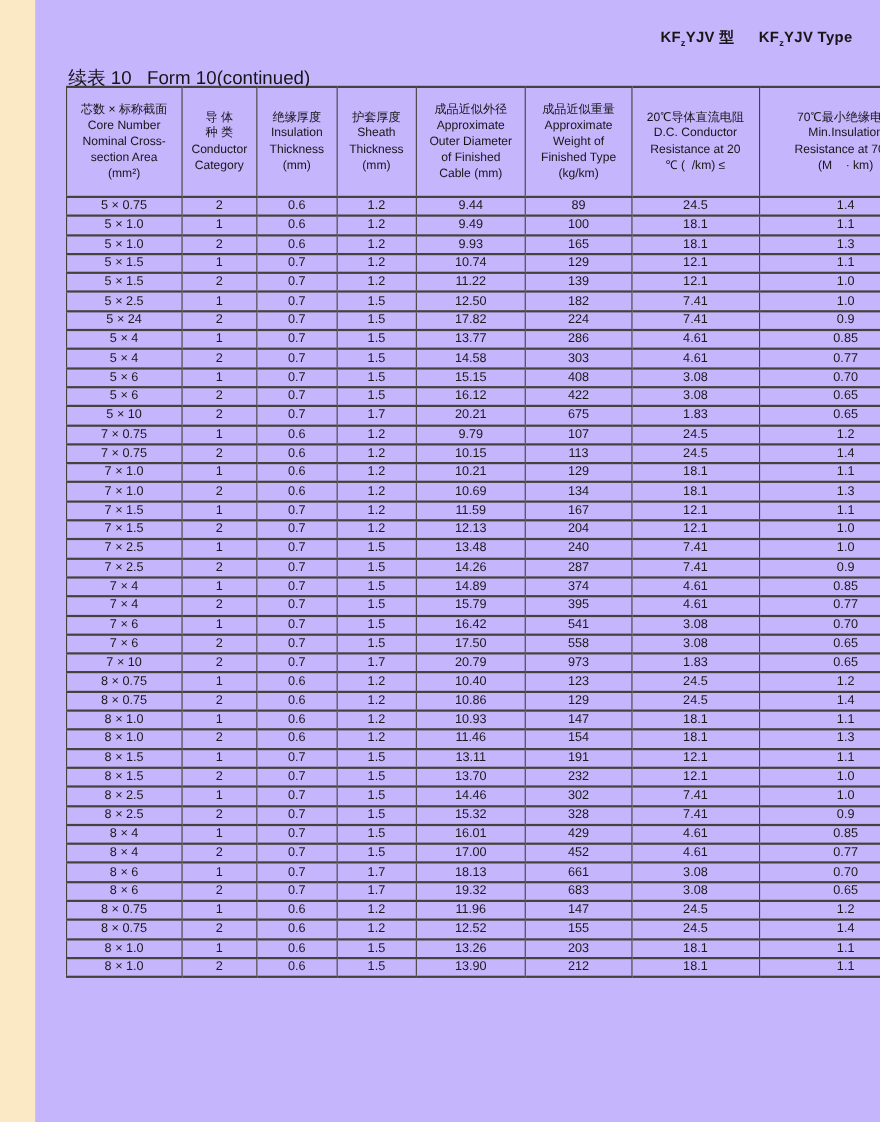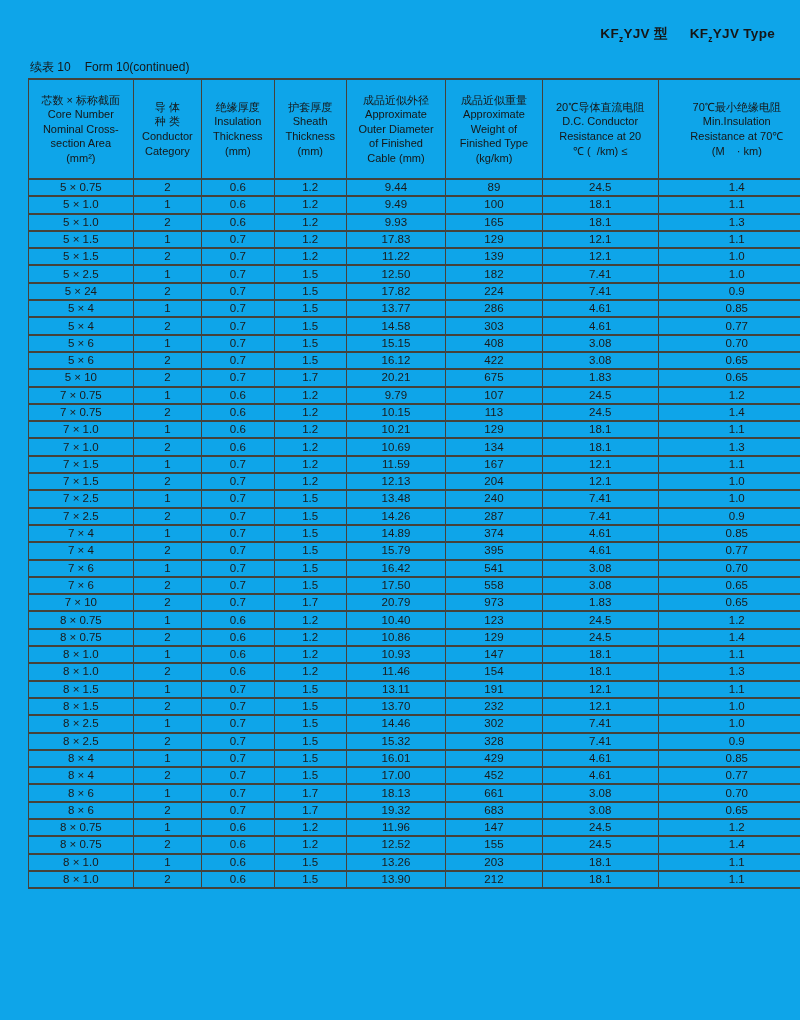--- a/index.html
+++ b/index.html
@@ -6,37 +6,38 @@
   body {
     width: 800px; height: 1020px;
     background: #fbe9c6;
     font-family: "Liberation Sans", sans-serif;
     color: #1c1c1c;
     position: relative;
     overflow: hidden;
   }
   .page {
     position: absolute; inset: 0;
-    background: #0ea5e9;
+    background: #c4b5fd;
+    margin-left: 32px;
   }
   .doc-title {
     position: absolute;
     top: 25px; right: 25px;
     font-size: 13.5px;
     font-weight: bold;
     letter-spacing: 0.3px;
     white-space: pre;
     color: #161616;
   }
   .doc-title .gap { display: inline-block; width: 22px; }
   .doc-title sub { font-size: 0.62em; font-weight: bold; }
   .table-caption {
     position: absolute;
     top: 59px; left: 30px;
-    font-size: 12px;
+    font-size: 17px;
     color: #161616;
     white-space: pre;
   }
   .table-caption .cap-gap { display: inline-block; width: 14px; }
   table.spec-table {
     position: absolute;
     top: 78px; left: 28px;
     width: 788px;
     border-collapse: collapse;
     table-layout: fixed;
@@ -172,21 +173,21 @@
           <td>9.93</td>
           <td>165</td>
           <td>18.1</td>
           <td>1.3</td>
         </tr>
         <tr>
           <td>5 × 1.5</td>
           <td>1</td>
           <td>0.7</td>
           <td>1.2</td>
-          <td>17.83</td>
+          <td>10.74</td>
           <td>129</td>
           <td>12.1</td>
           <td>1.1</td>
         </tr>
         <tr>
           <td>5 × 1.5</td>
           <td>2</td>
           <td>0.7</td>
           <td>1.2</td>
           <td>11.22</td>

